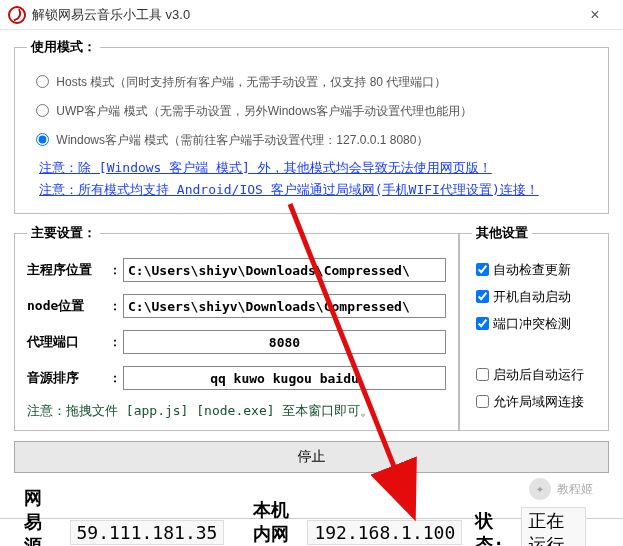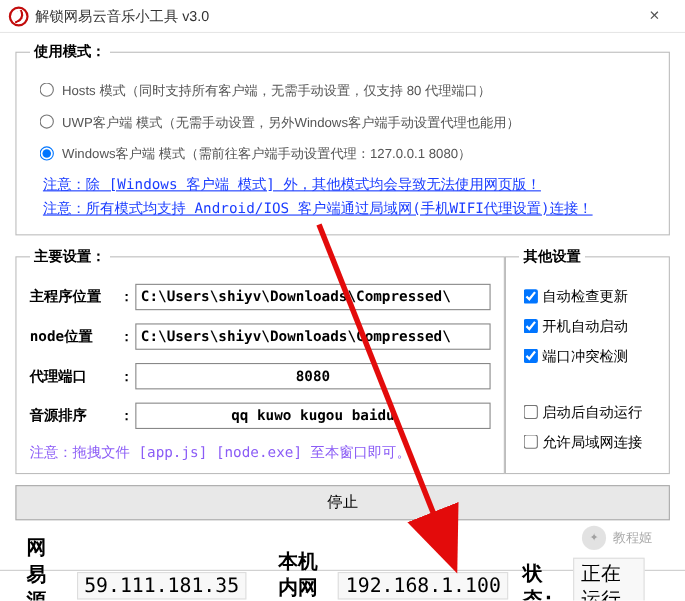--- a/index.html
+++ b/index.html
@@ -53,21 +53,21 @@
   .col-main { flex: 1; }
   .col-side { width: 150px; }
   .frow { display: flex; align-items: center; margin: 6px 0 12px 0; }
   .flabel { width: 80px; font-weight: bold; font-size:13px; font-family: SimSun, monospace;}
   .sep { width: 16px; text-align:center; font-weight:bold;}
   .finput {
     flex: 1; height: 24px; border: 1px solid #888; font-family: SimSun, monospace;
     font-size: 13px; font-weight:bold; padding: 0 4px; background:#fff;
   }
   .finput.center { text-align: center; }
-  .note2 { color: #8b5cf6; font-family: SimSun, monospace; font-size: 13px; margin-top: 4px; }
+  .note2 { color: #14532d; font-family: SimSun, monospace; font-size: 13px; margin-top: 4px; }
   .chk-line { margin: 8px 0; }
   .chk-line label { cursor:pointer; font-size:13px;}
   .chk-line input { margin-right:4px; vertical-align:-2px;}
   .stopbtn {
     width: 100%; height: 32px; background:#e8e8e8; border:1px solid #aaa;
     font-size:14px; cursor:pointer; margin-top:0;
   }
   .statusbar {
     display:flex; align-items:center; height:28px; border-top:1px solid #ccc;
     padding: 0 24px; font-family: SimSun, monospace; font-size:18px; font-weight:bold;

